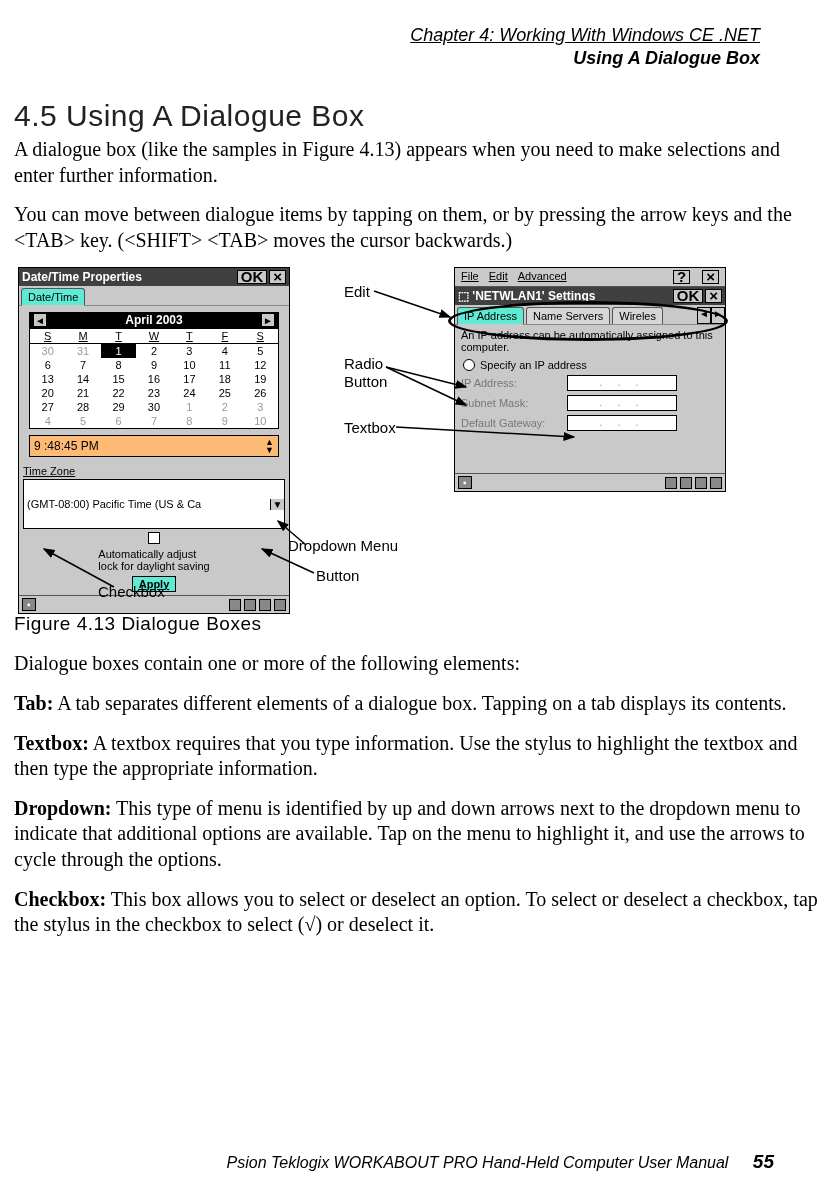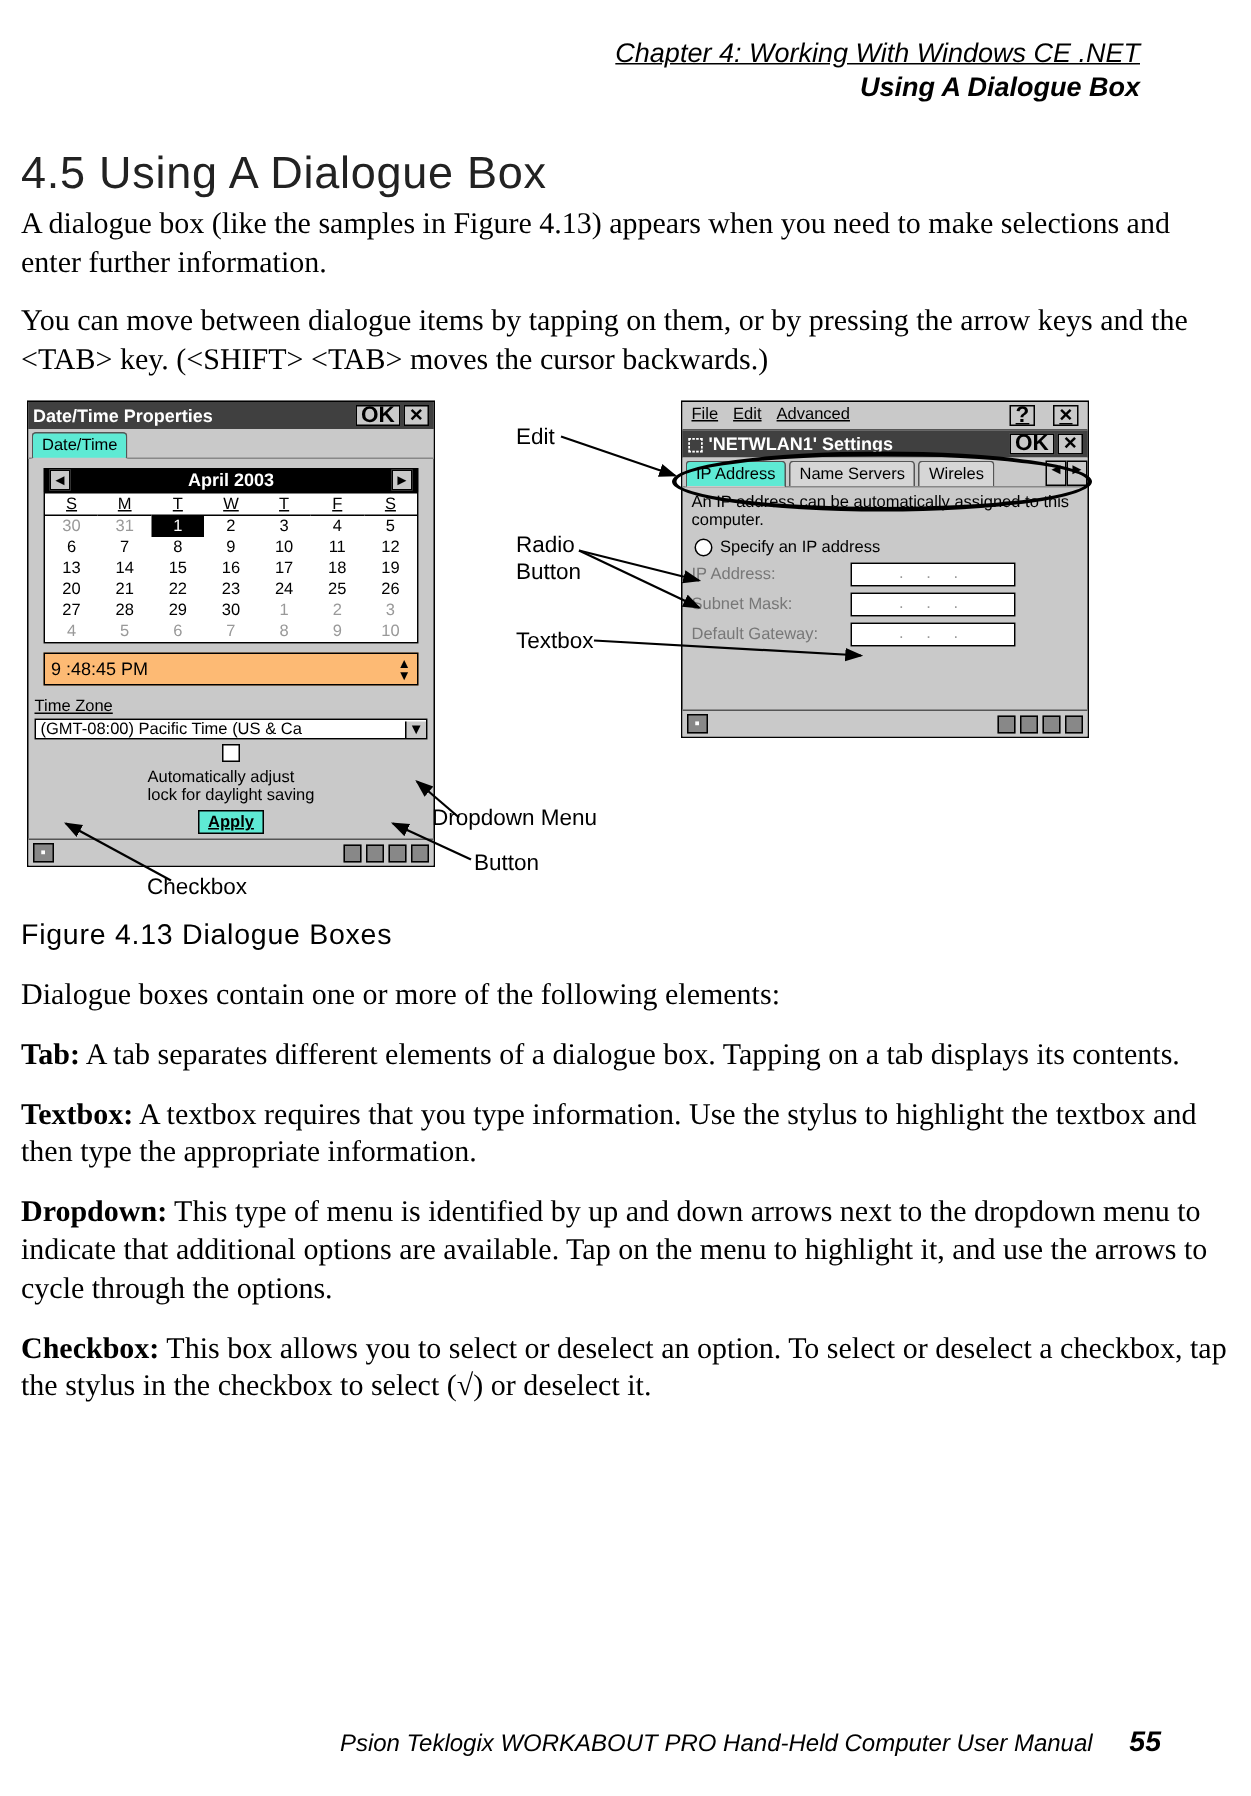--- a/index.html
+++ b/index.html
@@ -150,21 +150,21 @@
     text-decoration: underline;
   }
   .dropdown {
     margin: 0 4px;
     background: #fff;
     border: 1px solid #000;
     display: flex;
     align-items: center;
     font-size: 11px;
   }
-  .dropdown .dd-text { flex: 1; padding: 0 3px; white-space: nowrap; overflow: hidden; }
+  .dropdown .dd-text { flex: 1; padding: 18px 3px; white-space: nowrap; overflow: hidden; }
   .dropdown .dd-arrow {
     background: #c9c9c9;
     border-left: 1px solid #000;
     width: 14px;
     text-align: center;
     font-size: 10px;
   }
   .check-row {
     display: flex;
     align-items: center;

